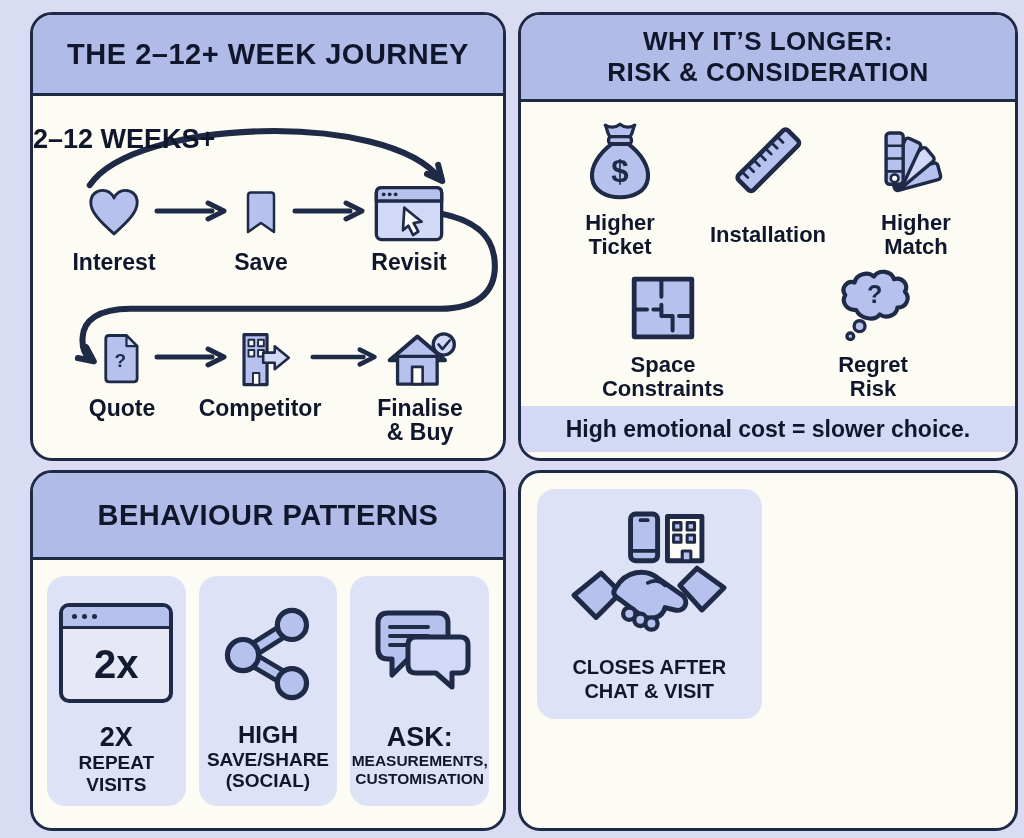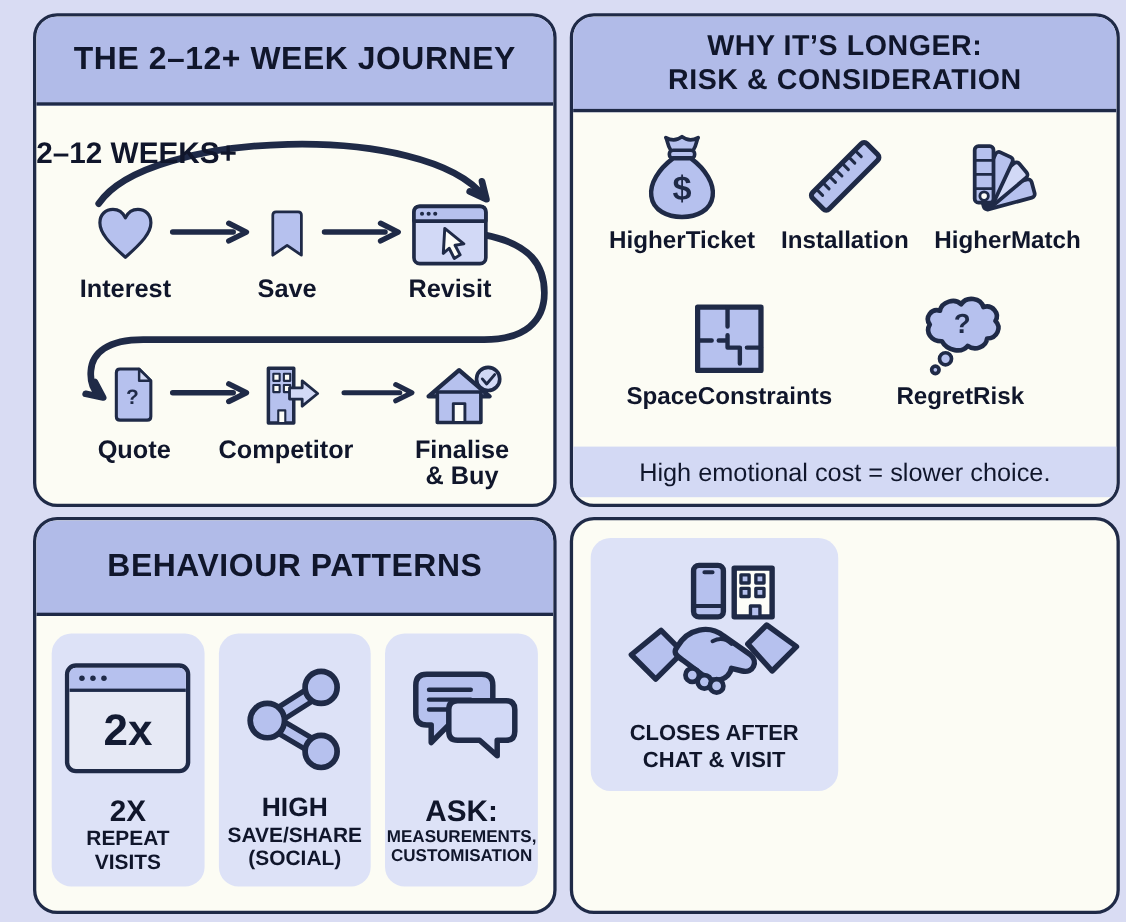--- a/index.html
+++ b/index.html
@@ -37,24 +37,24 @@
   .j-icon{height:66px;display:flex;align-items:center;justify-content:center}
   .j-label{margin-top:4px;font-size:23px;font-weight:800;text-align:center;line-height:1.05}
   .j-arrow{position:absolute}
 
   
   .risk-body{position:relative;height:350px}
   .risk-row1{display:flex;justify-content:space-between;padding:14px 30px 0 30px}
   .risk-row2{display:flex;justify-content:center;gap:70px;margin-top:0px}
   .r-item{display:flex;flex-direction:column;align-items:center;width:140px}
   .r-icon{height:90px;display:flex;align-items:flex-end;justify-content:center}
-  .r-label{height:58px;display:flex;flex-direction:row;justify-content:center;
+  .r-label{height:58px;display:flex;flex-direction:column;justify-content:center;
            text-align:center;font-size:22px;font-weight:800;line-height:1.08}
   .risk-footer{position:absolute;left:0;right:0;bottom:0;height:46px;background:var(--footer-strip);
-           display:flex;align-items:center;justify-content:center;font-size:23px;font-weight:400}
+           display:flex;align-items:center;justify-content:center;font-size:23px;font-weight:700}
 
   
   .cards-body{padding:16px 14px;display:grid;gap:13px}
   #panel-behaviour .cards-body{grid-template-columns:repeat(3,1fr)}
   #panel-signals .cards-body{grid-template-columns:repeat(2,1fr);padding:16px 16px}
   .card{background:var(--card-bg);border-radius:18px;height:230px;
         display:flex;flex-direction:column;align-items:center;box-sizing:border-box;padding-top:16px}
   .card-icon{height:122px;display:flex;align-items:center;justify-content:center}
   #panel-signals .card-icon{height:146px}
   .card-text{text-align:center;line-height:1.12;margin-top:8px}

